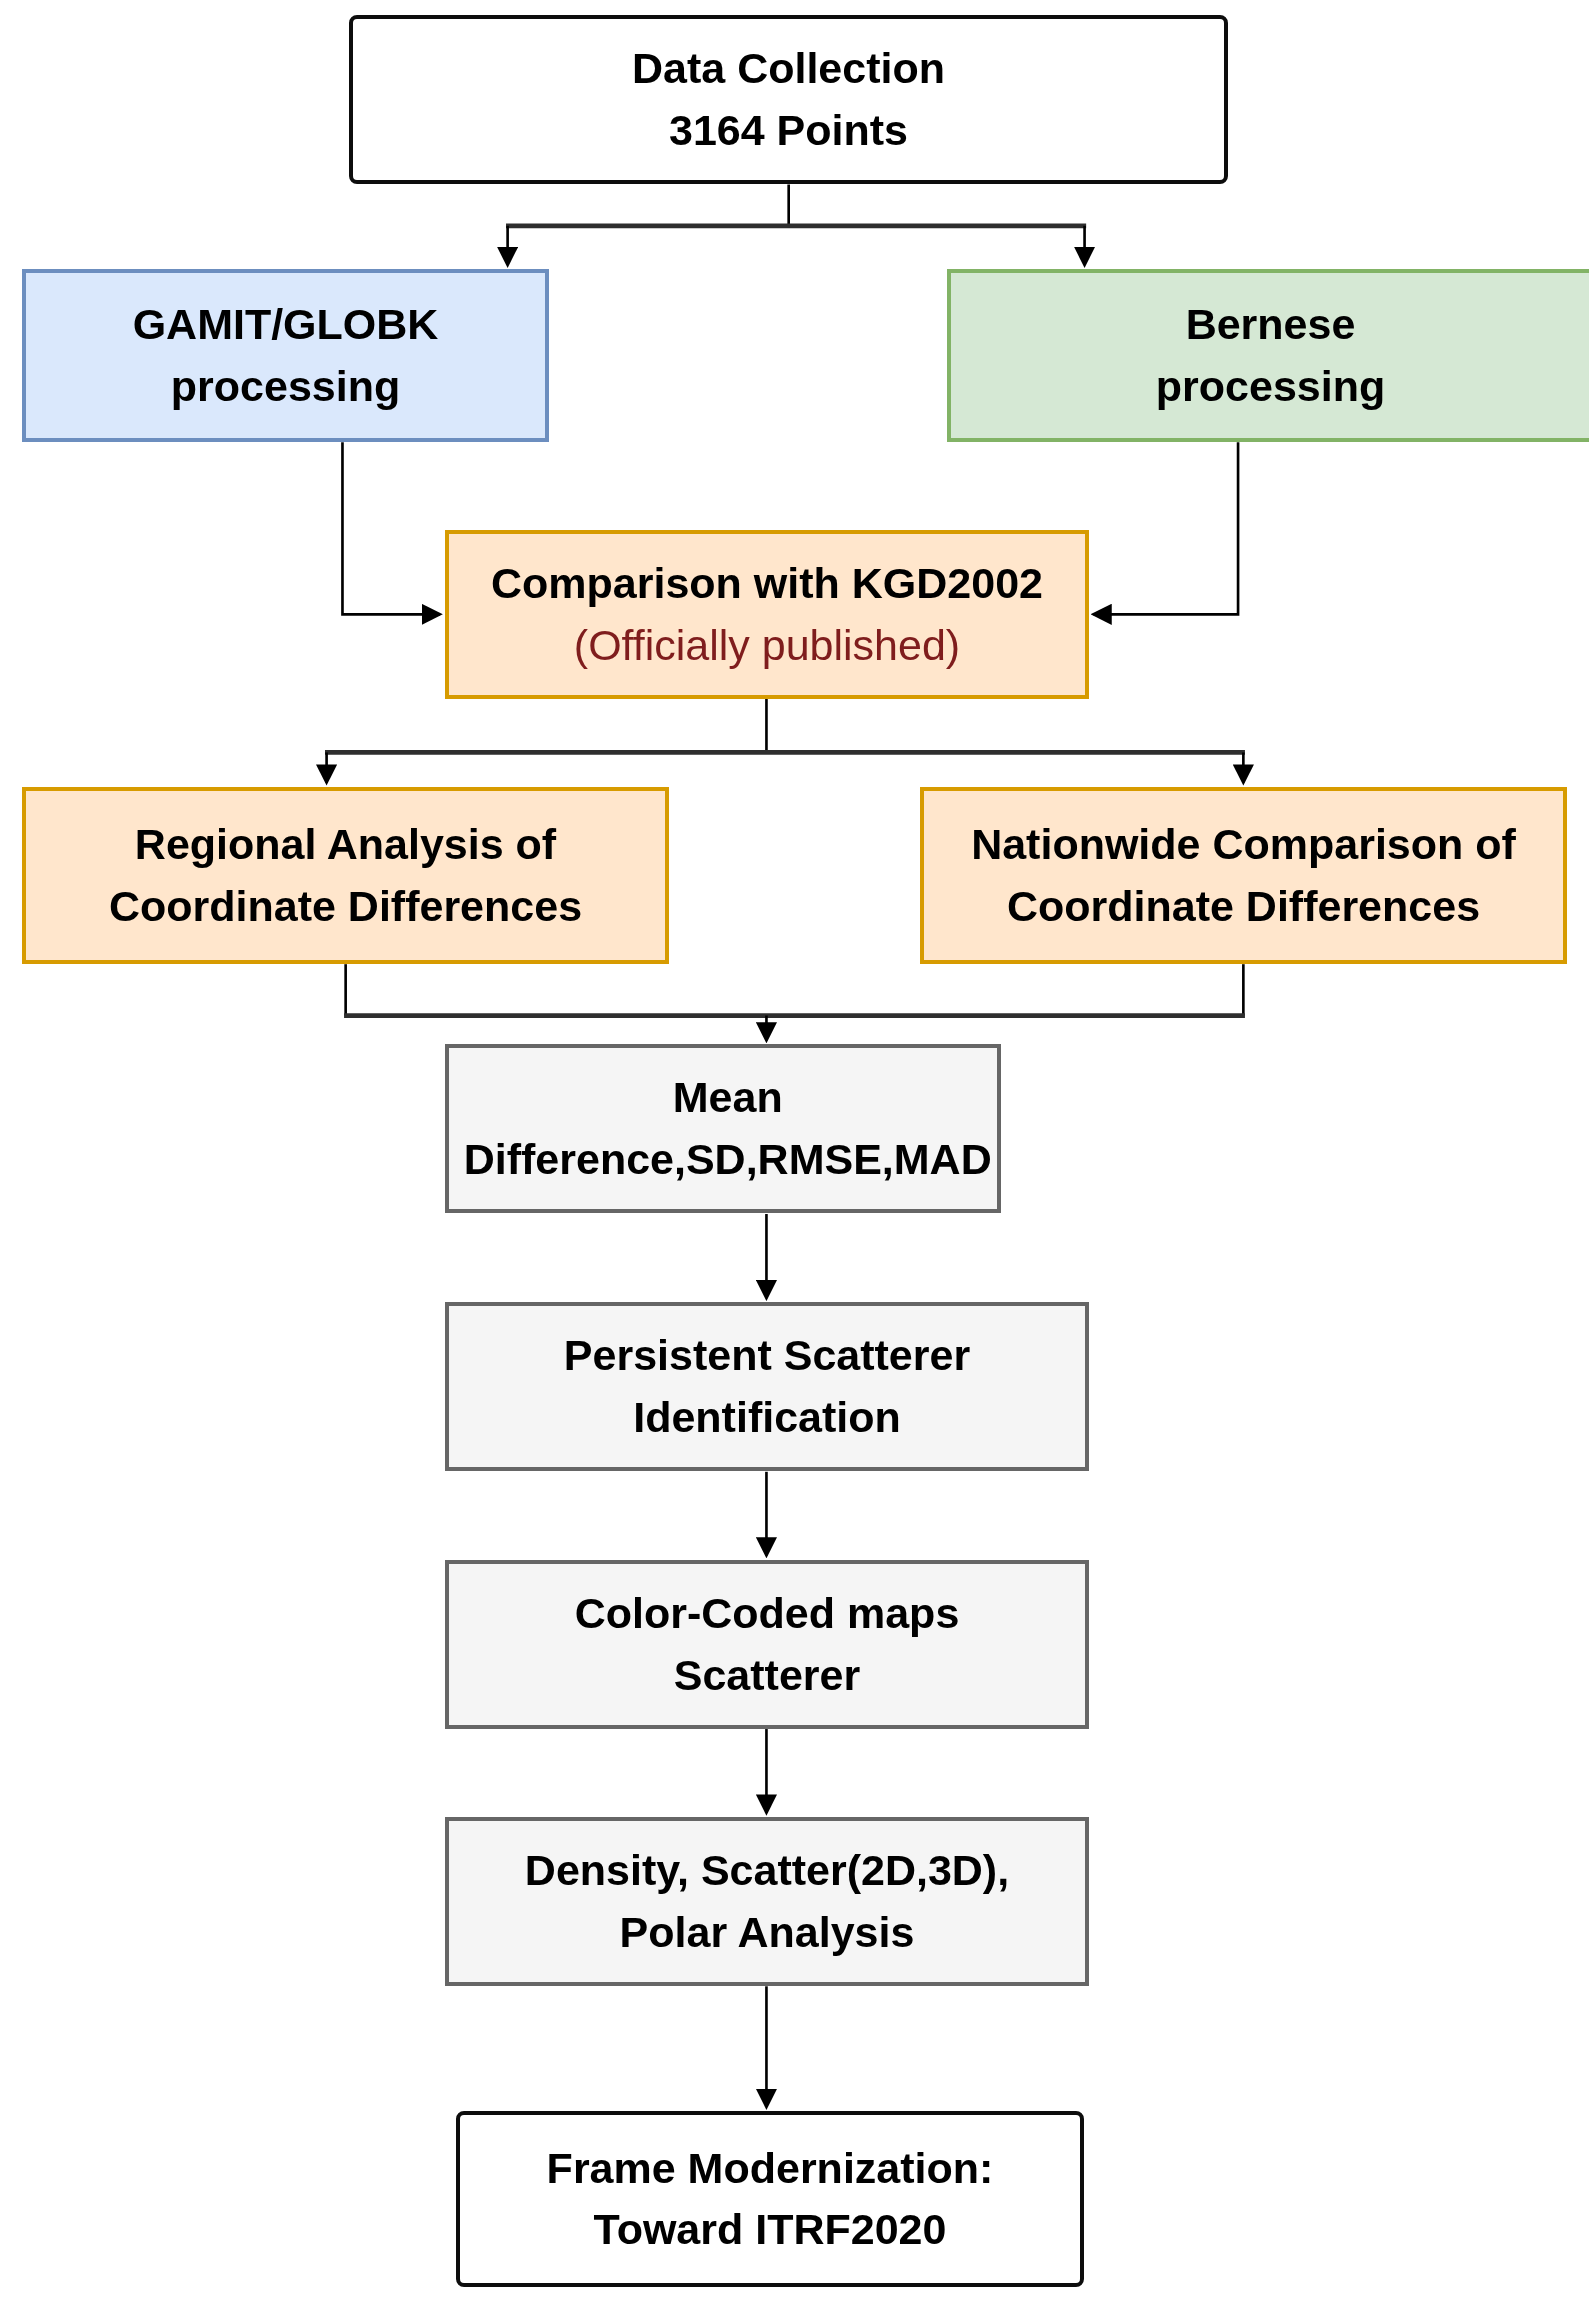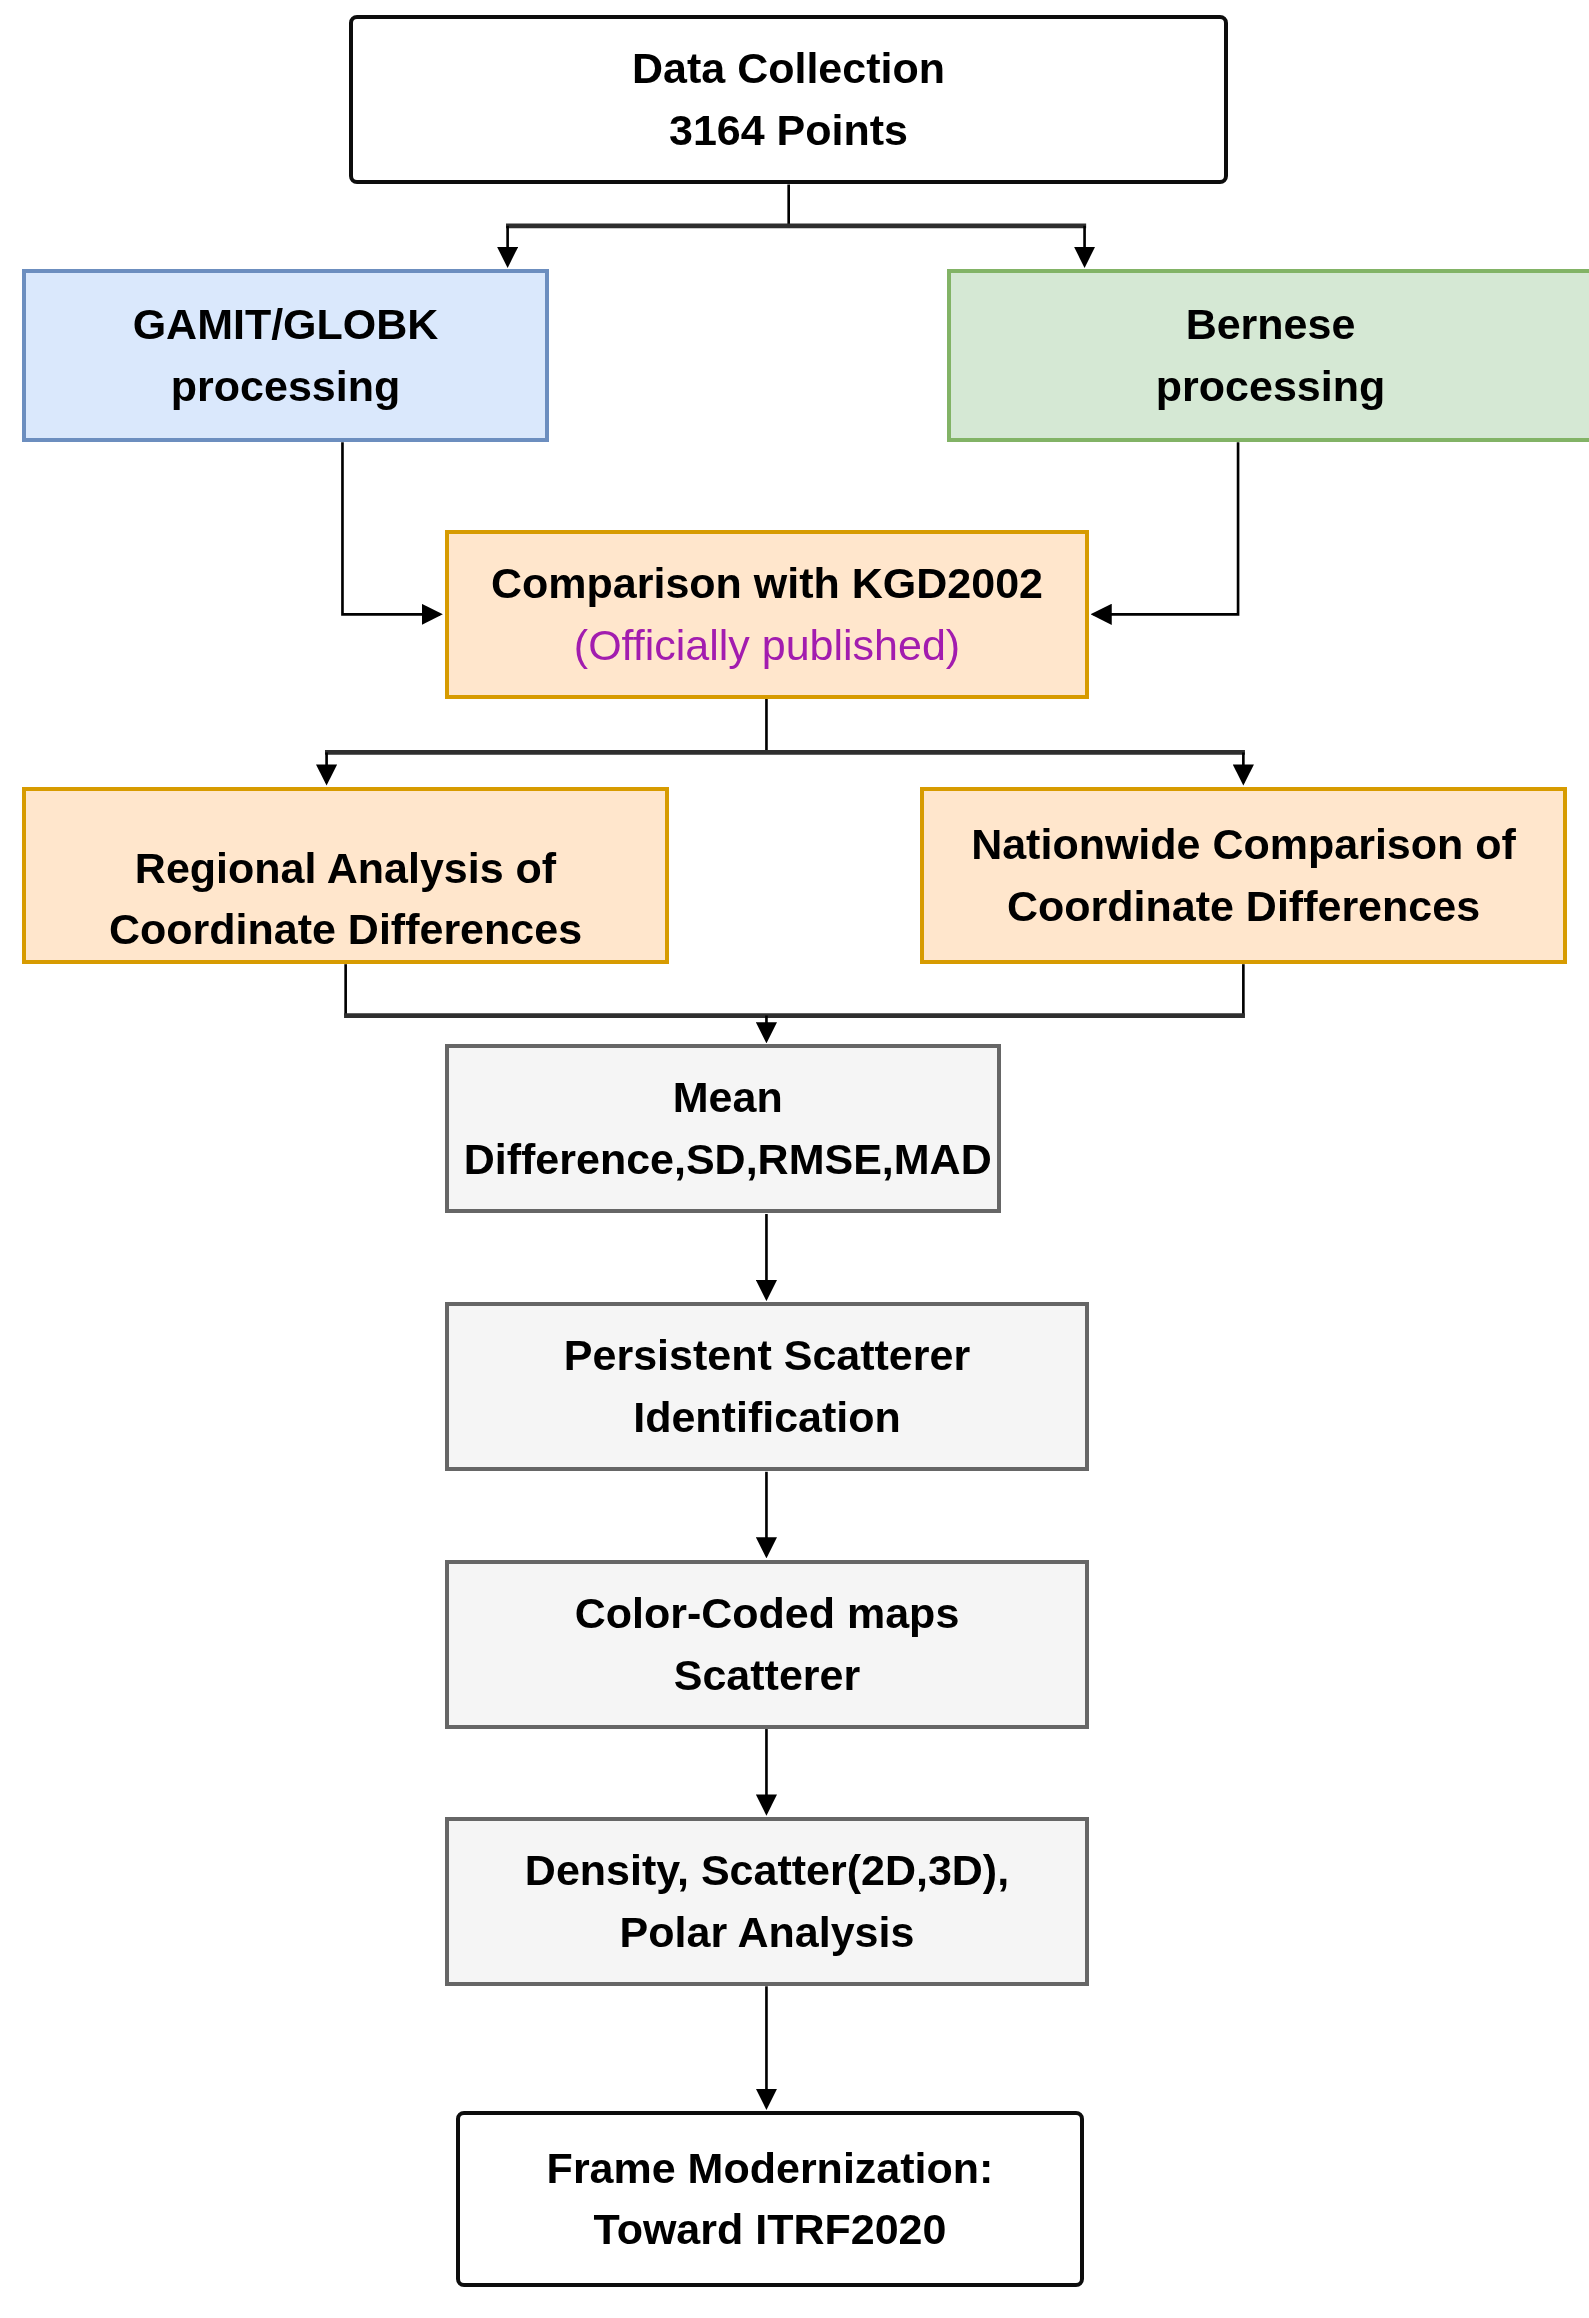--- a/index.html
+++ b/index.html
@@ -39,29 +39,29 @@
     background: #ffffff;
     border: 4.2px solid #0d0d0d;
     border-radius: 8px;
   }
   .blue   { background: #dae8fc; border: 4.2px solid #6c8ebf; }
   .green  { background: #d5e8d4; border: 4.2px solid #82b366; margin-left: 32px; }
   .orange { background: #ffe6cc; border: 4.2px solid #d79b00; }
   .gray   { background: #f5f5f5; border: 4.2px solid #666666; }
   .sub {
     font-weight: 400;
-    color: #a21caf;
+    color: #7f1d1d;
   }
 
   
   #n-data       { left:  349px; top:   15px; width: 879px; height: 169px; }
   #n-gamit      { left:   22px; top:  269px; width: 527px; height: 173px; text-align: right; }
   #n-bernese    { left: 915px; top:  269px; width: 647px; height: 173px; }
   #n-comparison { left:  445px; top: 530px; width: 644px; height: 169px; }
-  #n-regional   { left:   22px; top: 787px; width: 647px; height: 177px; justify-content: flex-end; }
+  #n-regional   { left:   22px; top: 787px; width: 647px; height: 177px; }
   #n-nationwide { left: 920px; top: 787px; width: 647px; height: 177px; }
   #n-mean       { left:  445px; top: 1044px; width: 556px; height: 169px; padding-left: 20px; }
   #n-psi        { left:  445px; top: 1302px; width: 644px; height: 169px; }
   #n-ccmap      { left:  445px; top: 1560px; width: 644px; height: 169px; }
   #n-density    { left:  445px; top: 1817px; width: 644px; height: 169px; }
   #n-frame      { left:  456px; top: 2111px; width: 628px; height: 176px; }
 </style>
 </head>
 <body>
 

